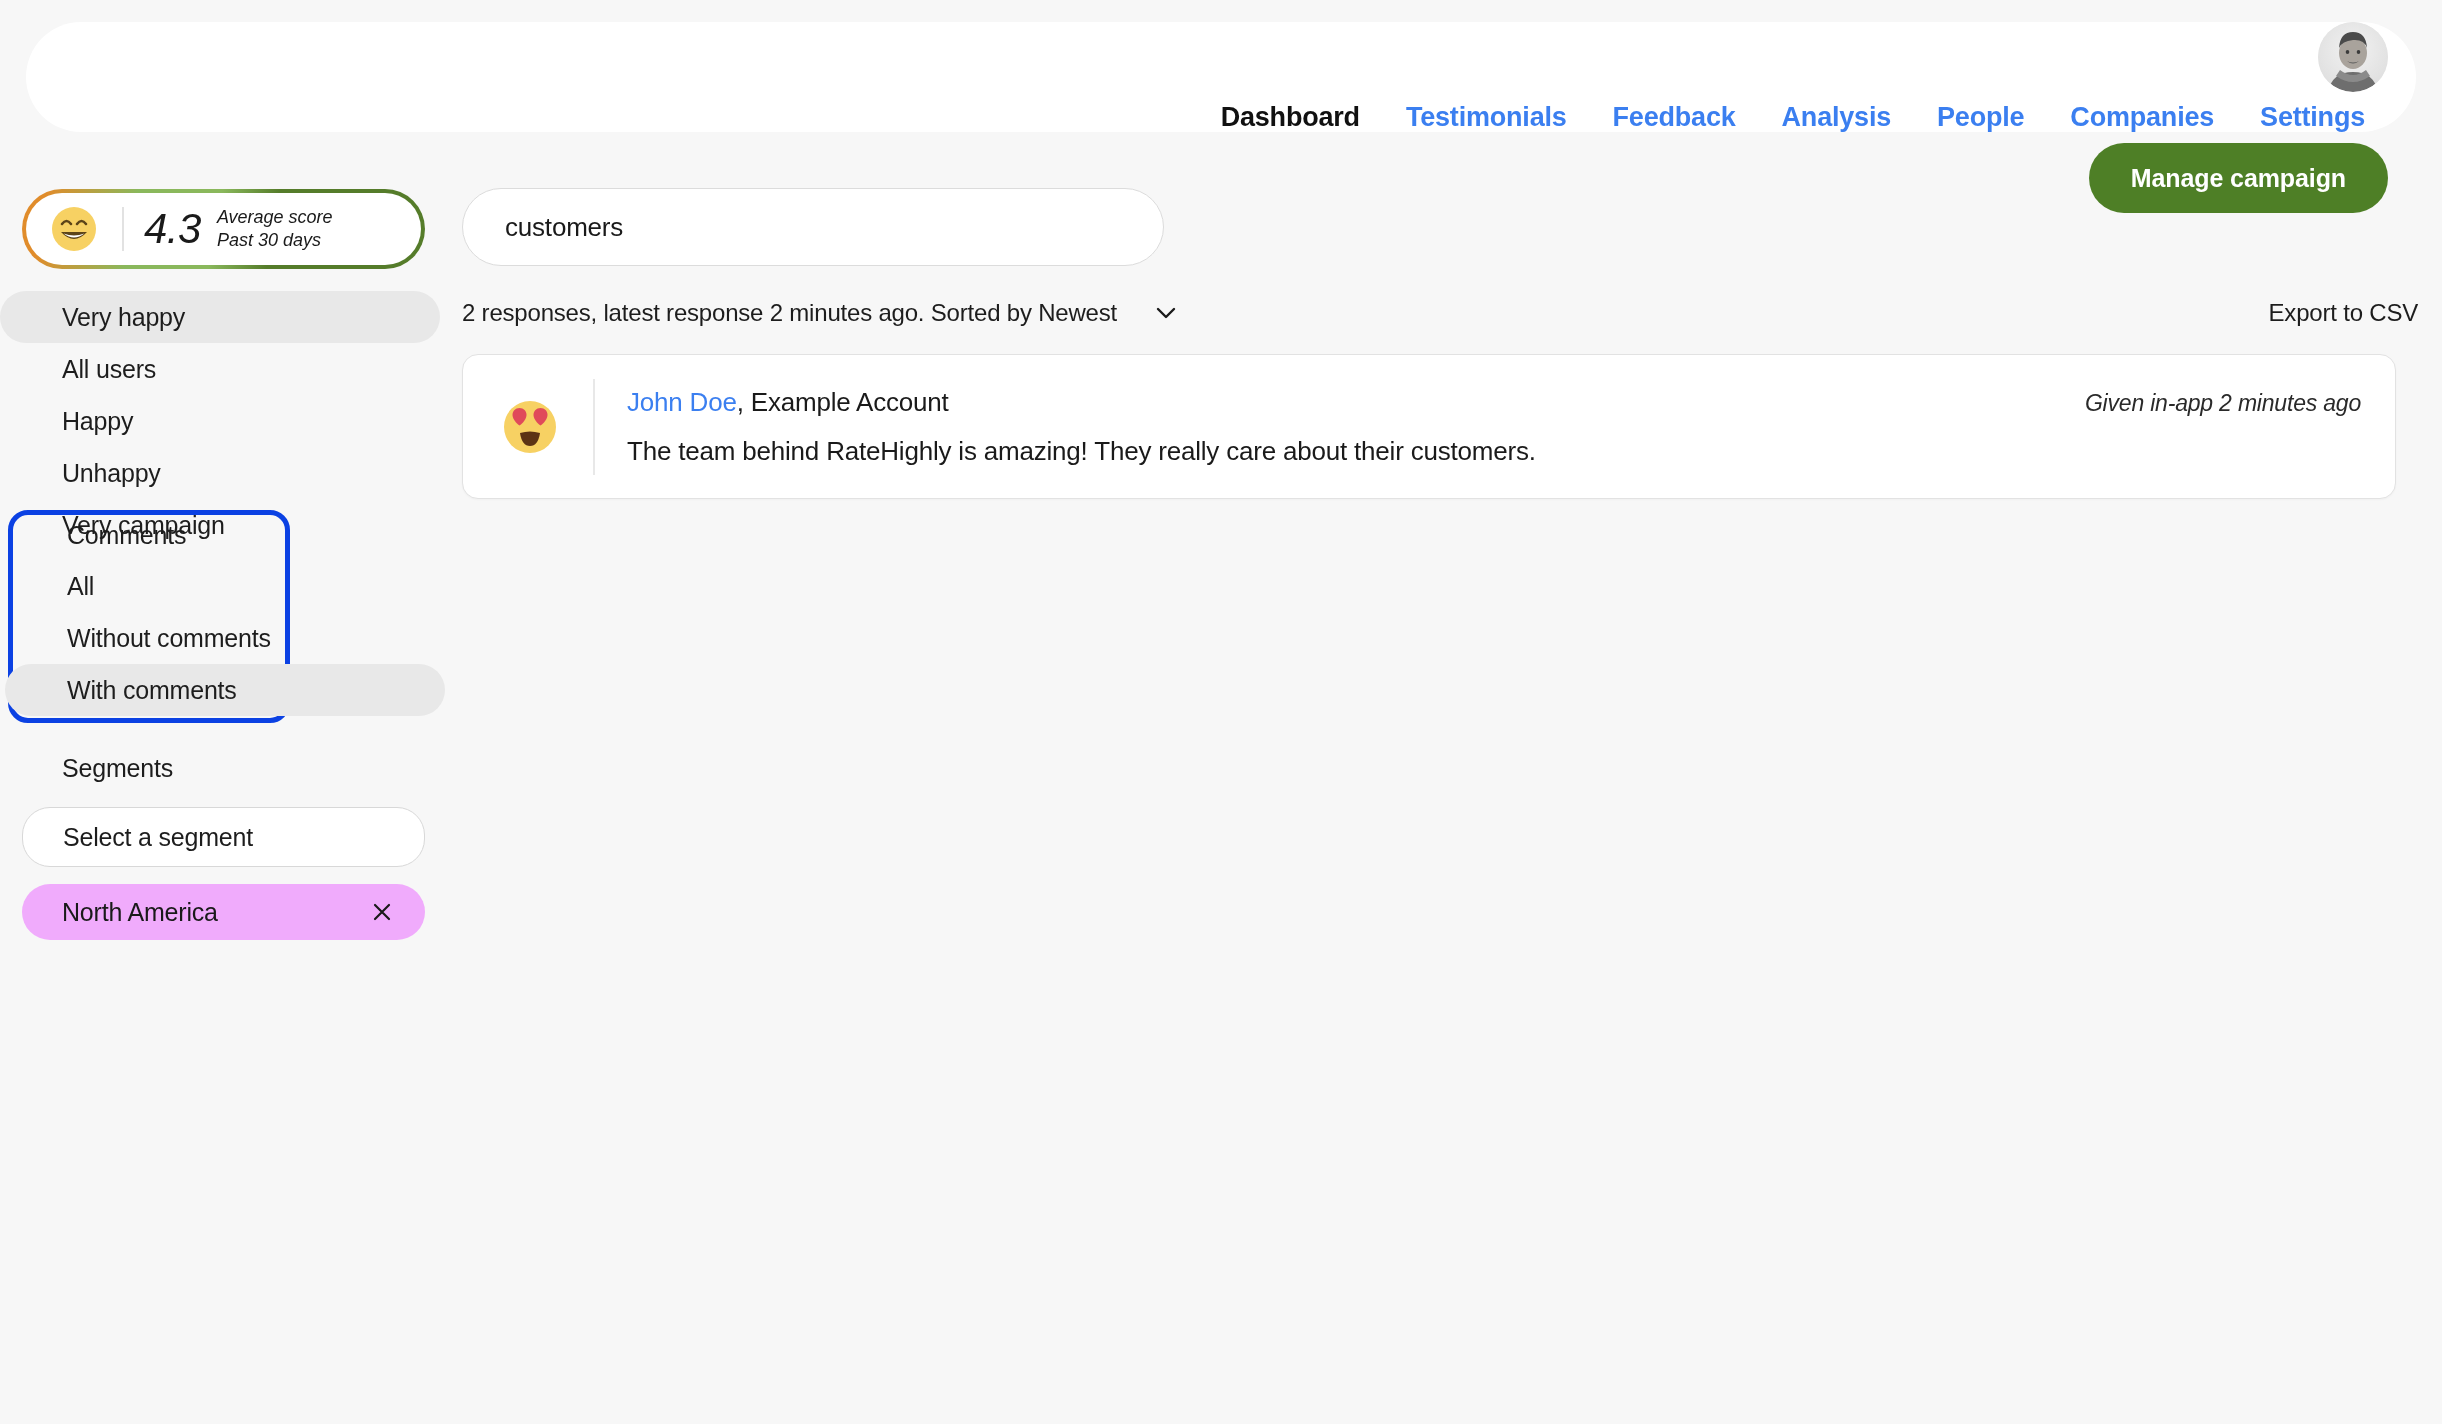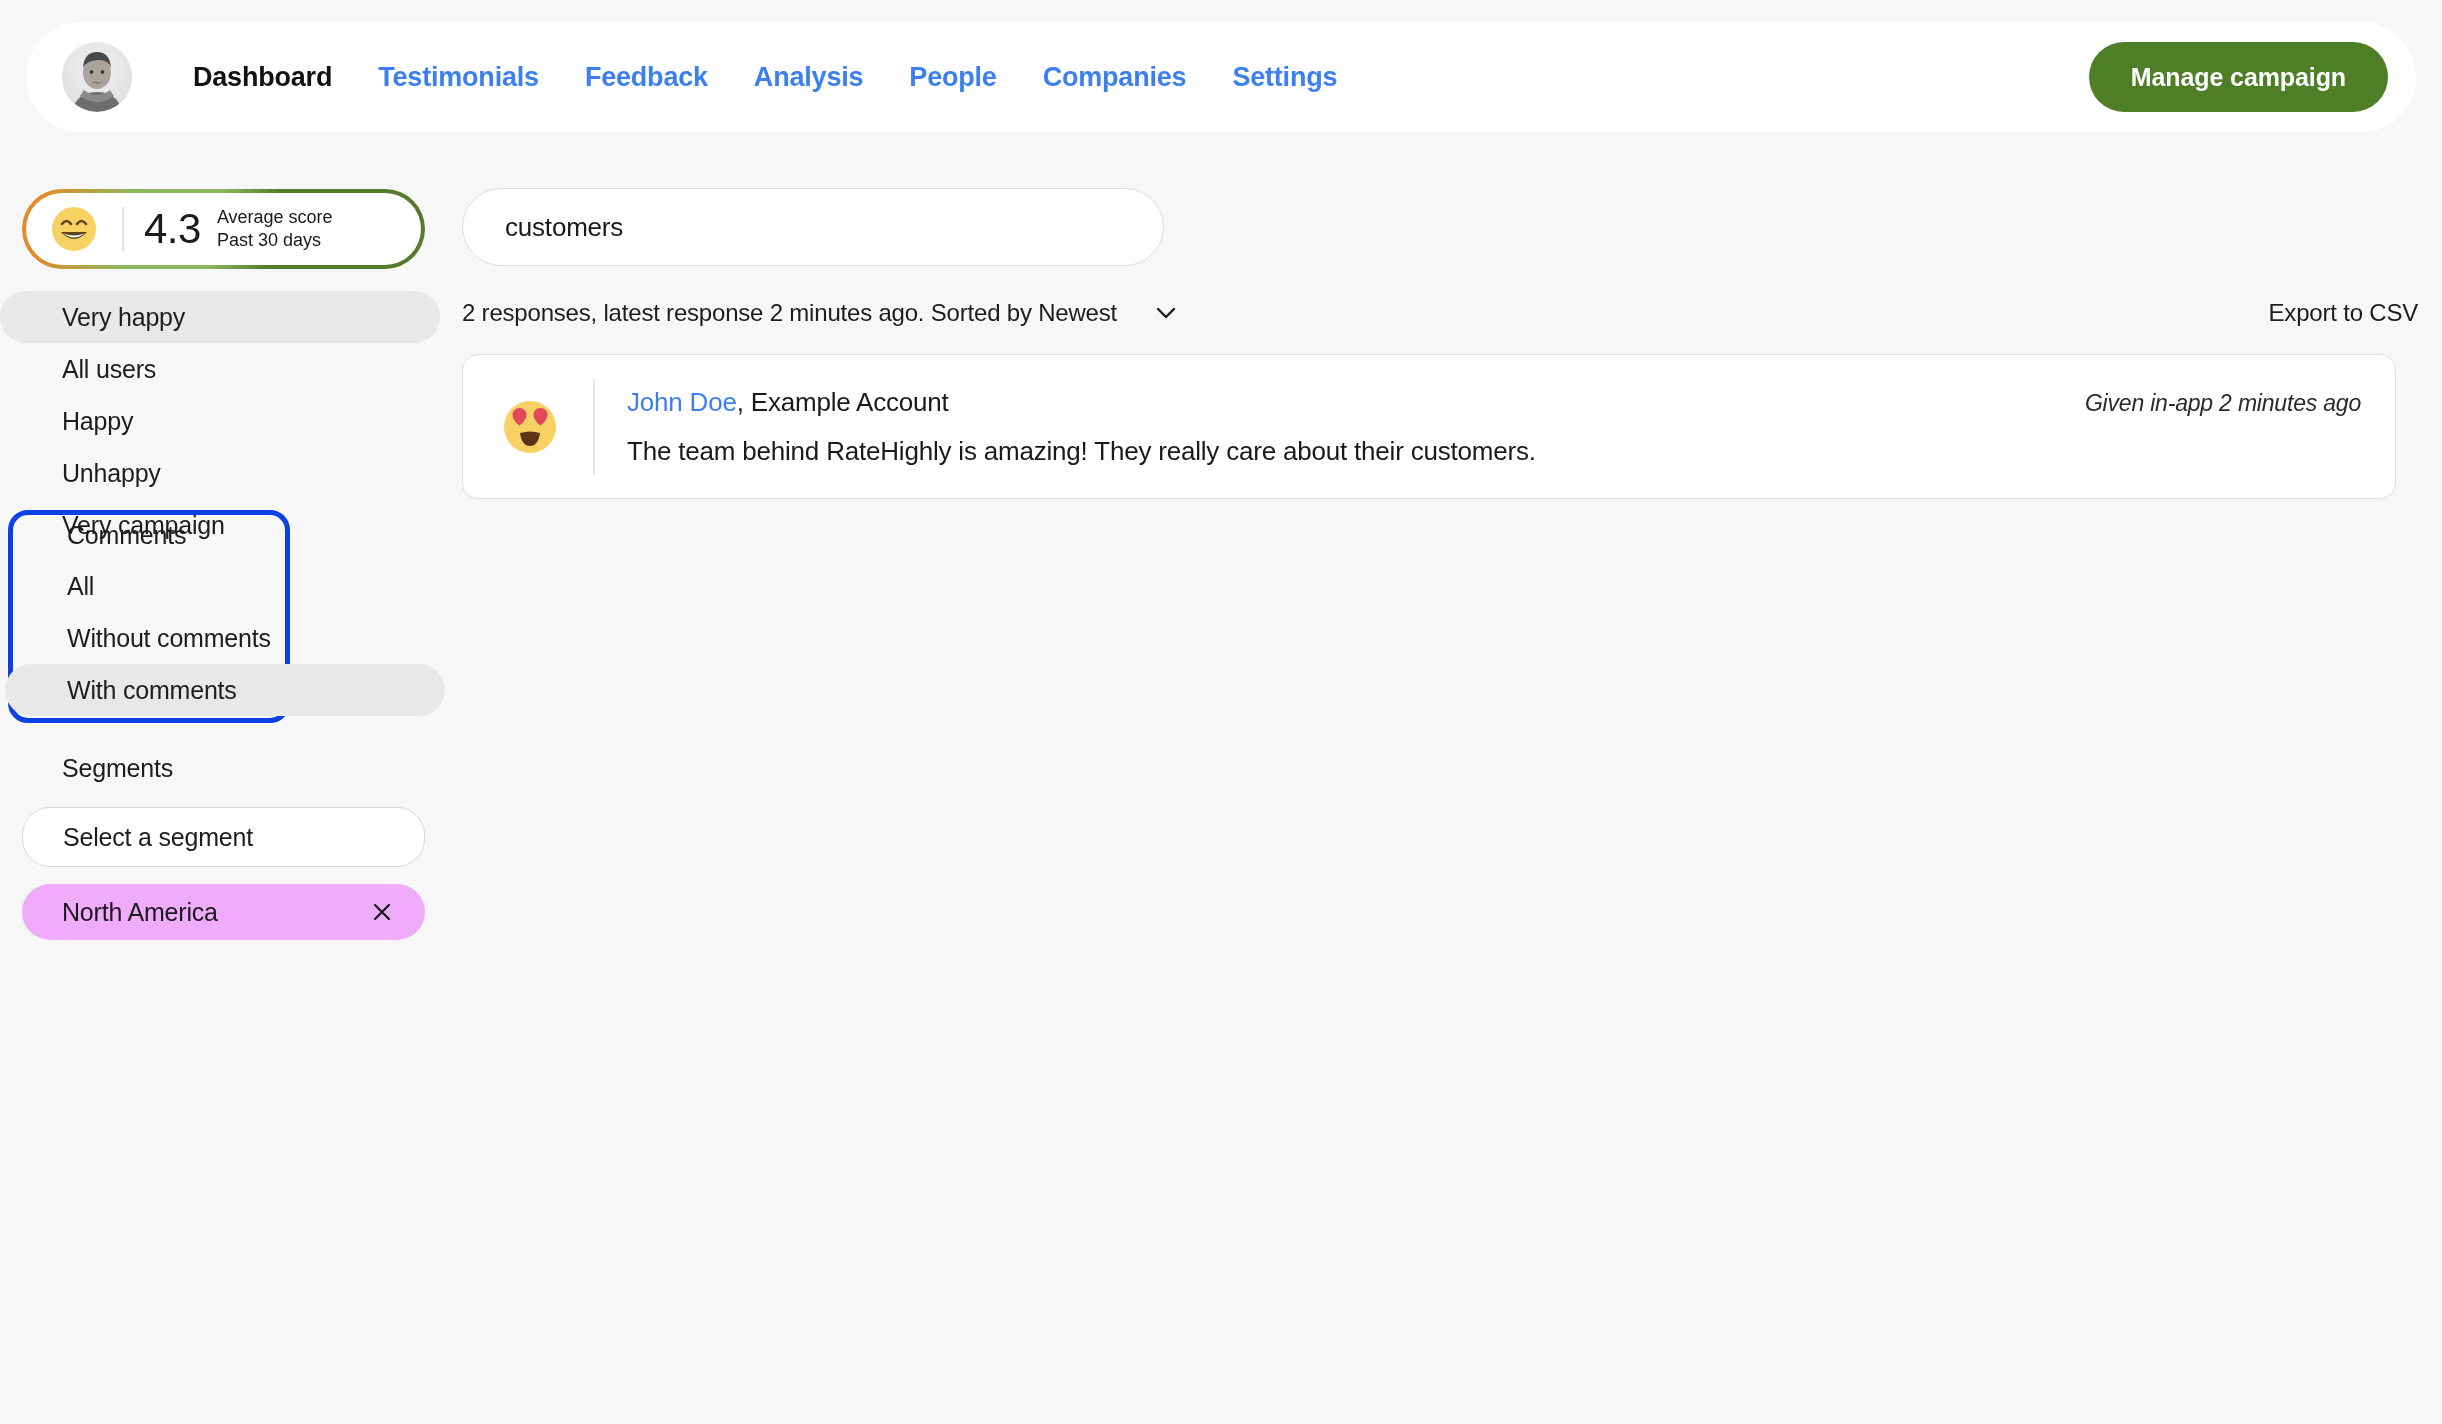--- a/index.html
+++ b/index.html
@@ -17,22 +17,23 @@
   
   .topbar {
     position: absolute;
     left: 26px;
     top: 22px;
     width: 2390px;
     height: 110px;
     background: #ffffff;
     border-radius: 55px;
     display: flex;
-    align-items: center;
+    align-items: flex-end;
     padding: 0 28px 0 36px;
+    flex-direction: column;
   }
 
   .avatar {
     width: 70px;
     height: 70px;
     border-radius: 50%;
     overflow: hidden;
     flex: 0 0 auto;
     background: #e9e9e9;
   }
@@ -84,20 +85,21 @@
   
   .score-card-wrap {
     position: absolute;
     left: 22px;
     top: 11px;
     width: 403px;
     height: 80px;
     border-radius: 42px;
     padding: 4px;
     background: linear-gradient(100deg, #e08c2b 0%, #e08c2b 6%, #8ab85c 28%, #8ab85c 48%, #557c2a 62%, #557c2a 100%);
+    font-style: italic;
   }
   .score-card {
     width: 100%;
     height: 100%;
     background: #ffffff;
     border-radius: 38px;
     display: flex;
     align-items: center;
     padding-left: 24px;
   }

